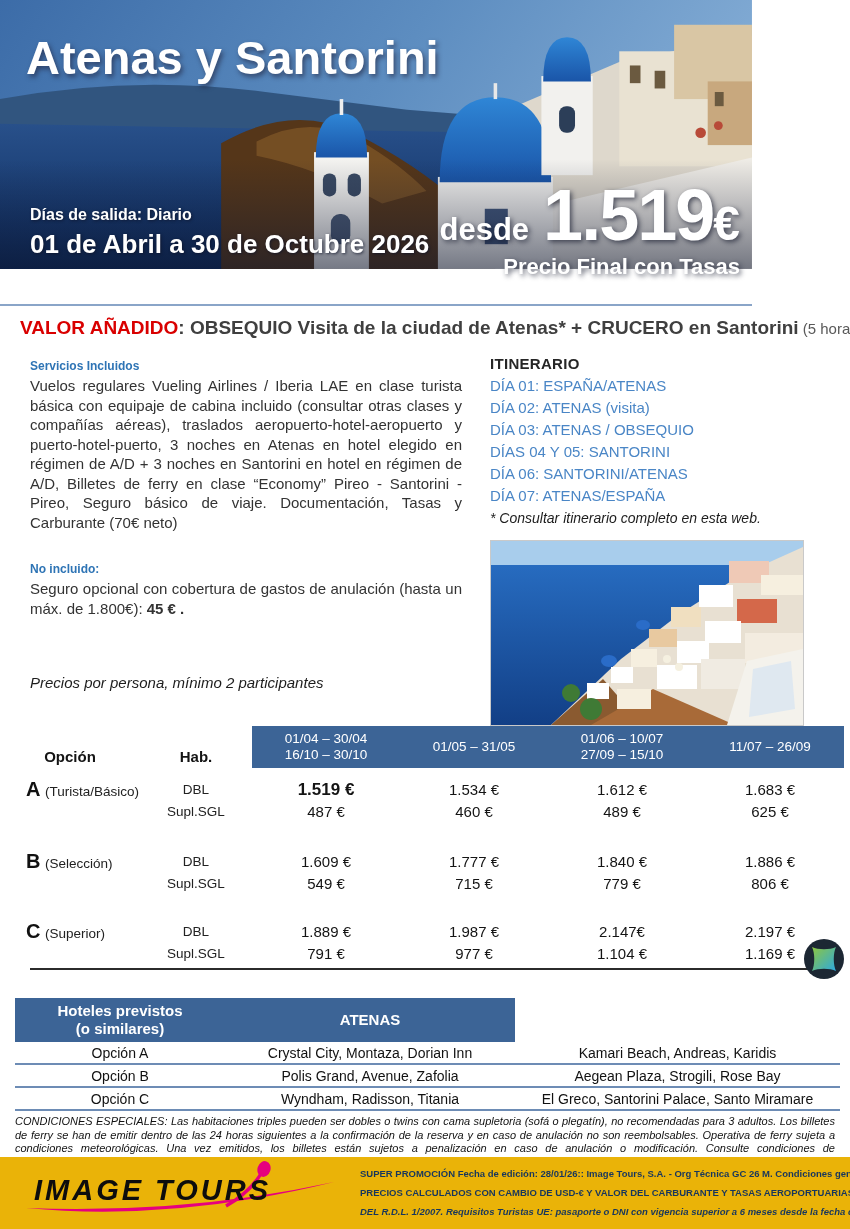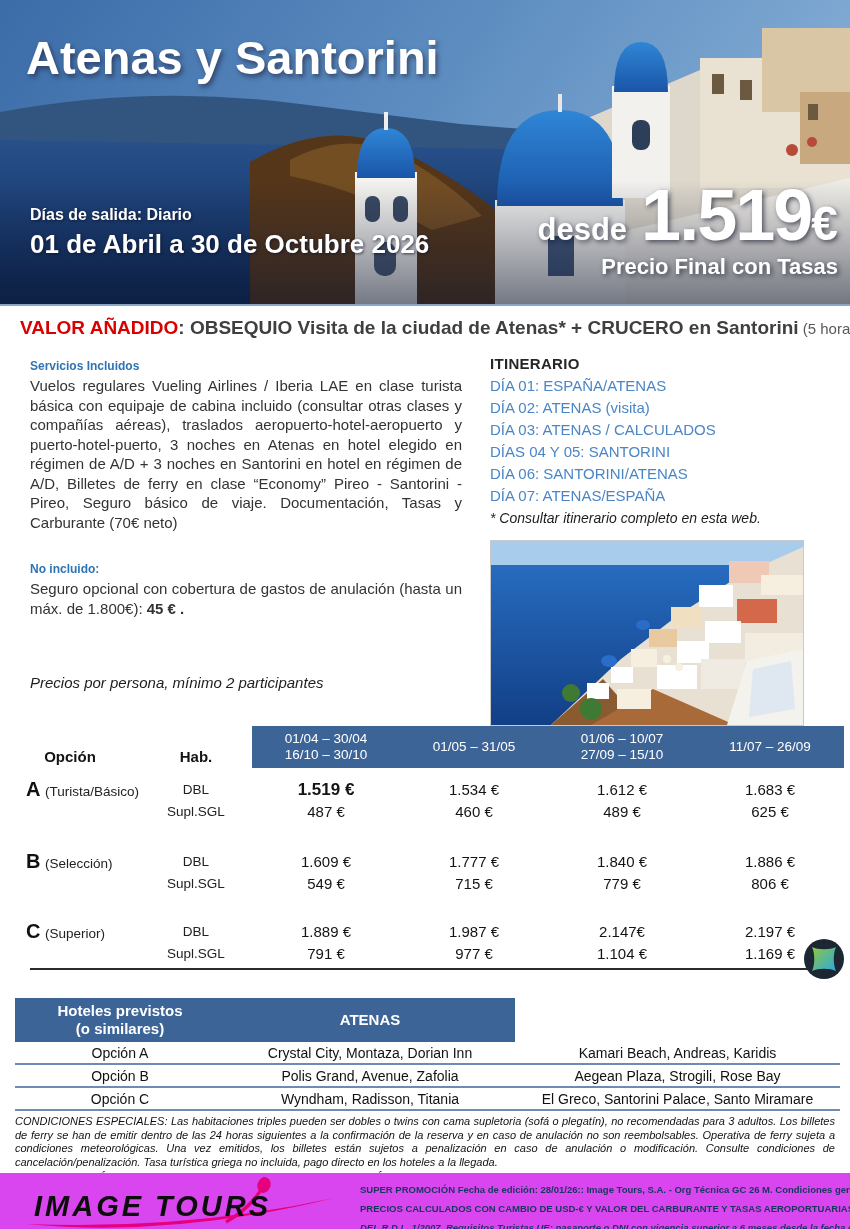--- a/index.html
+++ b/index.html
@@ -1,20 +1,20 @@
 <!DOCTYPE html>
 <html><head>
 <meta charset="utf-8">
 <style>
   html,body{margin:0;padding:0;background:#fff;}
   .page{position:relative;width:850px;height:1229px;background:#fff;overflow:hidden;
         font-family:"Liberation Sans",sans-serif;}
 
   
-  .hero{position:relative;width:850px;height:304px;border-bottom:2px solid #8aa5c8;}
+  .hero{position:relative;width:752px;height:304px;border-bottom:2px solid #8aa5c8;}
   .hero svg.bg{position:absolute;inset:0;display:block;}
   .hero-title{position:absolute;left:26px;top:30px;margin:0;font-size:47px;font-weight:700;
               color:#fff;text-shadow:2px 3px 5px rgba(30,30,55,.6);letter-spacing:0;}
   .hero-info{position:absolute;left:30px;top:206px;color:#fff;text-shadow:1px 1px 3px rgba(15,20,40,.75);}
   .hero-info .d1{font-size:19px;font-weight:700;margin-bottom:3px;}
   .hero-info .d2{font-size:16px;font-weight:700;margin-bottom:5px;}
   .hero-info .d3{font-size:26px;font-weight:700;}
   .hero-price{position:absolute;right:12px;top:182px;text-align:right;color:#fff;
               text-shadow:2px 2px 5px rgba(15,20,40,.65);}
   .hero-price .row{display:flex;align-items:baseline;justify-content:flex-end;}
@@ -71,21 +71,21 @@
   .ht-cell{font-size:14px;color:#111;text-align:center;padding:3px 0 2px;
            border-bottom:2px solid #6d8cb5;line-height:16px;}
 
   
   .conds{margin:4px 15px 0 15px;font-style:italic;font-size:11px;line-height:13.5px;
          color:#111;text-align:justify;}
   .conds b{font-weight:400;}
   .conds-last{margin:2px 15px 0 15px;font-style:italic;font-weight:700;font-size:11.5px;color:#111;}
 
   
-  .footer{position:absolute;left:0;bottom:0;width:850px;height:56px;background:#d946ef;z-index:5;}
+  .footer{position:absolute;left:0;bottom:0;width:850px;height:72px;background:#eab308;z-index:5;}
   .logo{position:absolute;left:12px;top:3px;}
   .f-text{position:absolute;left:360px;top:7px;width:482px;color:#17365d;font-size:9.5px;
           font-weight:700;line-height:19px;white-space:nowrap;}
   .f-it{font-style:italic;}
 </style>
 </head>
 <body>
 
 <div class="page">
 
@@ -165,21 +165,21 @@
       <p class="sec-p">Vuelos regulares Vueling Airlines / Iberia LAE en clase turista básica con equipaje de cabina incluido (consultar otras clases y compañías aéreas), traslados aeropuerto-hotel-aeropuerto y puerto-hotel-puerto, 3 noches en Atenas en hotel elegido en régimen de A/D + 3 noches en Santorini en hotel en régimen de A/D, Billetes de ferry en clase “Economy” Pireo - Santorini - Pireo, Seguro básico de viaje. Documentación, Tasas y Carburante (70€ neto)</p>
       <div class="sec-h mt">No incluido:</div>
       <p class="sec-p"><span>Seguro opcional con cobertura de gastos de anulación (hasta un máx. de 1.800€): </span><b>45 € .</b></p>
       <div class="price-note">Precios por persona, mínimo 2 participantes</div>
     </div>
 
     <div class="col-right">
       <div class="itin-h">ITINERARIO</div>
       <div class="itin-day">DÍA 01: ESPAÑA/ATENAS</div>
       <div class="itin-day">DÍA 02: ATENAS (visita)</div>
-      <div class="itin-day">DÍA 03: ATENAS / CALCULADOS</div>
+      <div class="itin-day">DÍA 03: ATENAS / OBSEQUIO</div>
       <div class="itin-day">DÍAS 04 Y 05: SANTORINI</div>
       <div class="itin-day">DÍA 06: SANTORINI/ATENAS</div>
       <div class="itin-day">DÍA 07: ATENAS/ESPAÑA</div>
       <div class="itin-note">* Consultar itinerario completo en esta web.</div>
 
       <div class="photo2">
         <svg viewBox="0 0 312 184" width="312" height="184">
           <defs>
             <linearGradient id="sea2" x1="0" y1="0" x2="0" y2="1">
               <stop offset="0" stop-color="#2a72c8"></stop>

